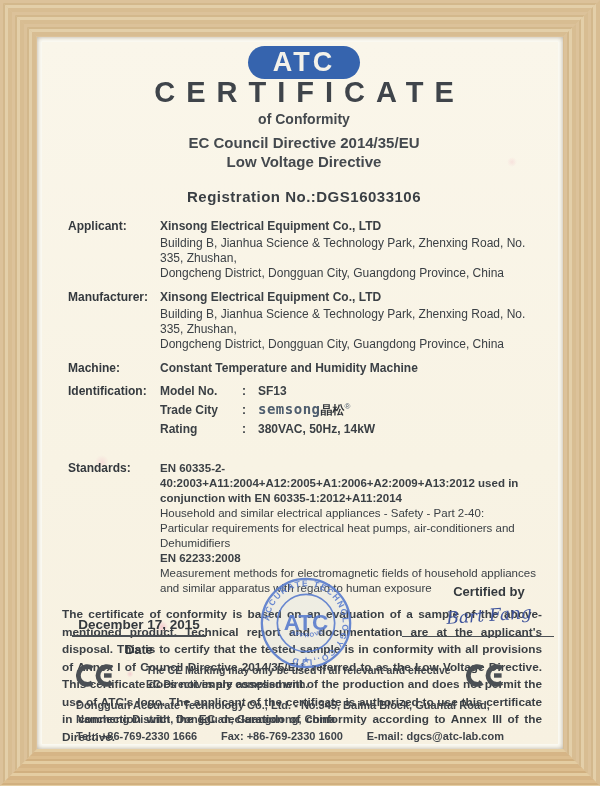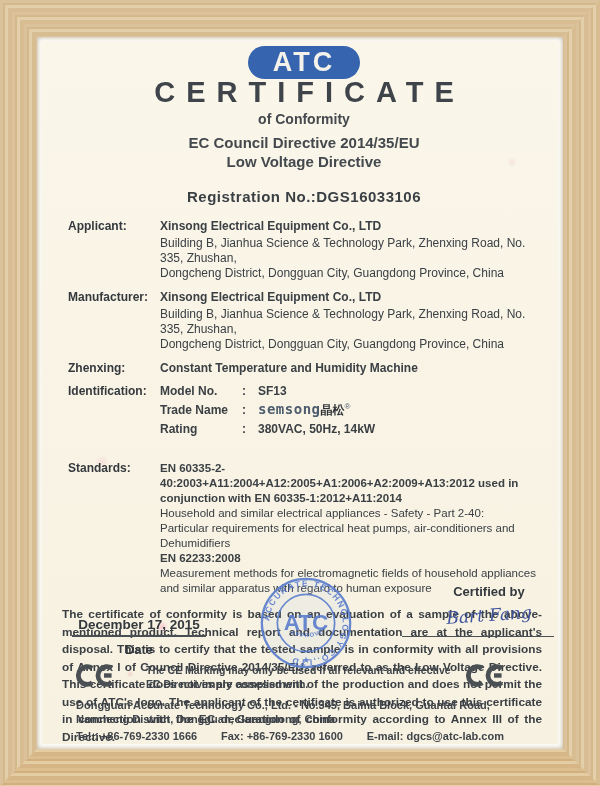--- a/index.html
+++ b/index.html
@@ -128,34 +128,34 @@
       <div class="row">
         <div class="lab">Manufacturer:</div>
         <div class="val">
           <div class="company">Xinsong Electrical Equipment Co., LTD</div>
           <div class="addr">Building B, Jianhua Science &amp; Technology Park, Zhenxing Road, No. 335, Zhushan,</div>
           <div class="addr">Dongcheng District, Dongguan City, Guangdong Province, China</div>
         </div>
       </div>
 
       <div class="row">
-        <div class="lab">Zhenxing:</div>
+        <div class="lab">Machine:</div>
         <div class="val boldval">Constant Temperature and Humidity Machine</div>
       </div>
 
       <div class="row" style="margin-top:4px;">
         <div class="lab">Identification:</div>
         <div class="val">
           <div class="subrow">
             <span class="sublab">Model No.</span>
             <span class="subcolon">:</span>
             <span class="subval">SF13</span>
           </div>
           <div class="subrow">
-            <span class="sublab">Trade Name</span>
+            <span class="sublab">Trade City</span>
             <span class="subcolon">:</span>
             <span>
               <span class="brand">semsong</span><span class="brand-cjk">晶松</span><span class="reg-mark">®</span>
             </span>
           </div>
           <div class="subrow">
             <span class="sublab">Rating</span>
             <span class="subcolon">:</span>
             <span class="subval">380VAC, 50Hz, 14kW</span>
           </div>

